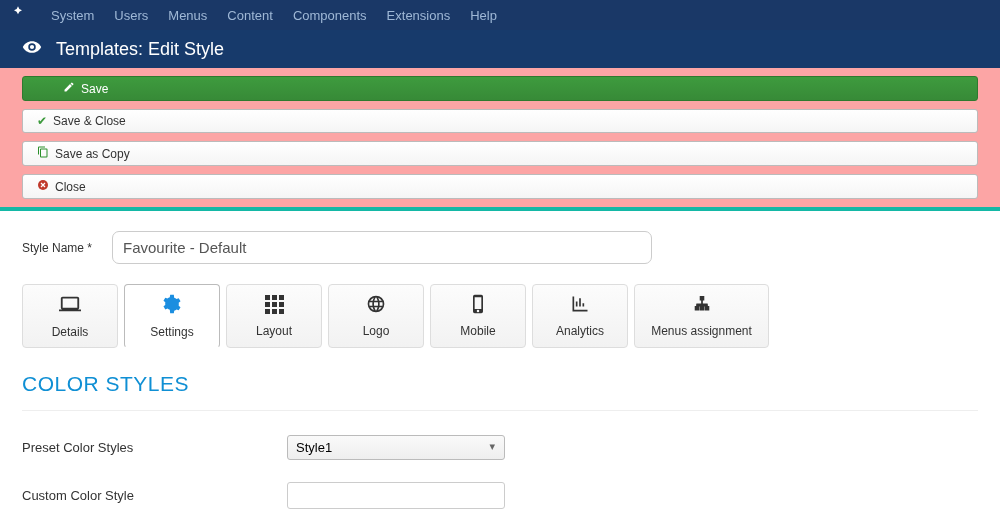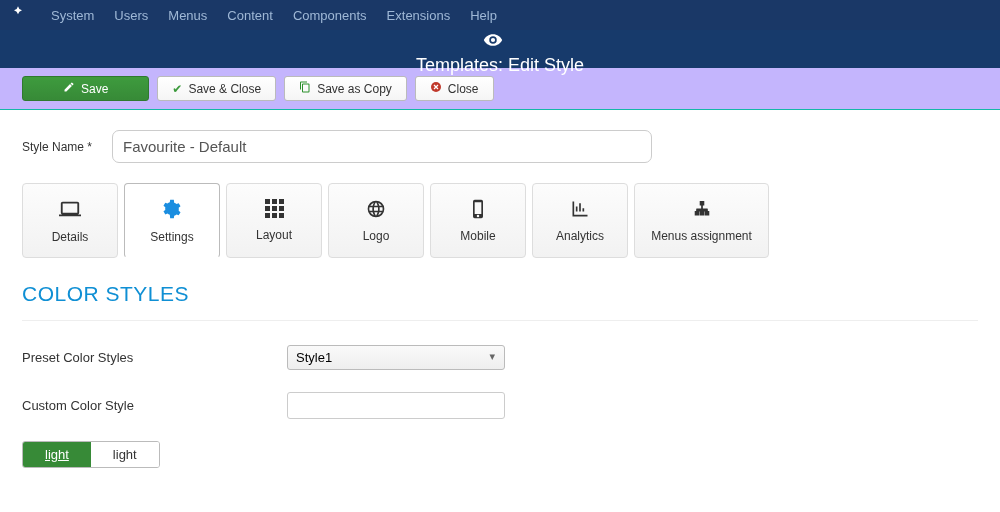--- a/index.html
+++ b/index.html
@@ -2,39 +2,39 @@
 <html><head>
 <meta charset="utf-8">
 <style>
 * { margin: 0; padding: 0; box-sizing: border-box; }
 body { font-family: -apple-system, BlinkMacSystemFont, "Segoe UI", Arial, sans-serif; font-size: 13px; color: #333; background: #fff; }
 
 .topbar { background: #1a3867; height: 30px; display: flex; align-items: center; padding: 0 10px; }
 .topbar .joomla-logo { color: #fff; margin-right: 15px; font-size: 16px; }
 .topbar a { color: #9fb8d6; text-decoration: none; padding: 0 10px; font-size: 13px; }
 
-.subheader { background: #173a6b; height: 38px; display: flex; align-items: center; padding: 0 22px; color: #fff; flex-direction: column; }
+.subheader { background: #173a6b; height: 38px; display: flex; align-items: center; padding: 0 22px; color: #fff; }
 .subheader .eye-icon { font-size: 18px; margin-right: 14px; }
 .subheader .title { font-size: 18px; font-weight: 300; }
 
-.toolbar { background: #c4b5fd; border-bottom: 1px solid #14b8a6; padding: 8px 22px; display: flex; gap: 8px; }
+.toolbar { background: #fca5a5; border-bottom: 4px solid #14b8a6; padding: 8px 22px; display: flex; gap: 8px; flex-direction: column; }
 .btn { border: 1px solid #bbb; border-radius: 3px; background: linear-gradient(#fff,#f5f5f5); padding: 4px 14px; font-size: 12px; cursor: pointer; display: inline-flex; align-items: center; gap: 6px; color: #333; }
 .btn.green { background: linear-gradient(#3e9b3e,#378a37); border-color: #2f7a2f; color: #fff; padding: 4px 40px; }
 .btn .ico { font-size: 12px; }
 .btn .ico.check { color: #3c9a3c; }
 .btn .ico.copy { color: #2a8f2a; }
 .btn .ico.close { color: #c0392b; font-weight: bold; }
 
 .content { padding: 20px 22px; }
 .field-row { display: flex; align-items: center; margin-bottom: 20px; }
 .field-label { width: 90px; font-size: 12px; color: #333; }
 .text-input { border: 1px solid #ccc; border-radius: 7px; padding: 7px 10px; font-size: 15px; color: #555; width: 540px; background: #fff; }
 
 .tabs { display: flex; gap: 6px; margin-top: 20px; margin-bottom: 24px; }
-.tab { width: 96px; height: 75px; border: 1px solid #ddd; border-radius: 4px; background: linear-gradient(#fcfcfc,#f2f2f2); display: flex; flex-direction: column; align-items: center; justify-content: center; gap: 10px; cursor: pointer; font-size: 12px; color: #333; }
+.tab { width: 96px; height: 64px; border: 1px solid #ddd; border-radius: 4px; background: linear-gradient(#fcfcfc,#f2f2f2); display: flex; flex-direction: column; align-items: center; justify-content: center; gap: 10px; cursor: pointer; font-size: 12px; color: #333; }
 .tab.active { background: #fff; border-color: #bbb; border-bottom-color: #fff; }
 .tab.active .tab-icon { color: #1b8ee0; }
 .tab.wide { width: 135px; }
 .tab-icon { font-size: 20px; color: #333; }
 .tab-icon svg { display: block; }
 
 .section-title { color: #0f8fd4; font-size: 21px; font-weight: 400; letter-spacing: 0.5px; margin-bottom: 14px; text-transform: uppercase; }
 hr { border: none; border-top: 1px solid #eee; margin-bottom: 24px; }
 
 .form-row { display: flex; align-items: center; margin-bottom: 22px; }

